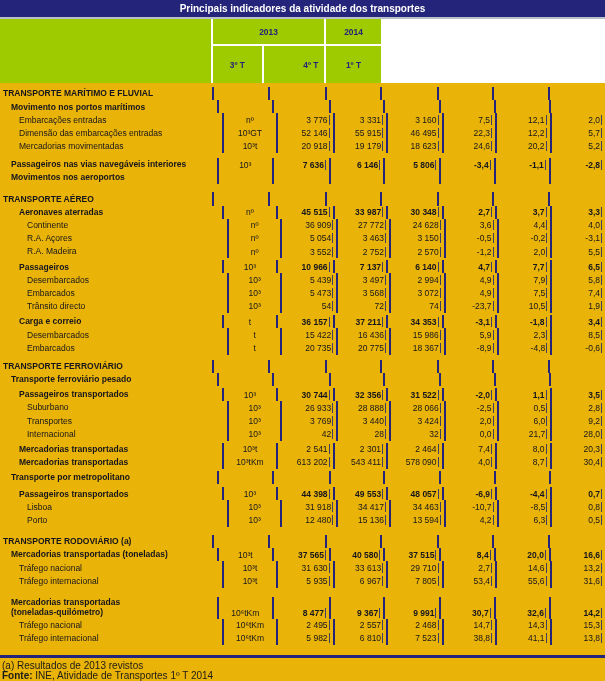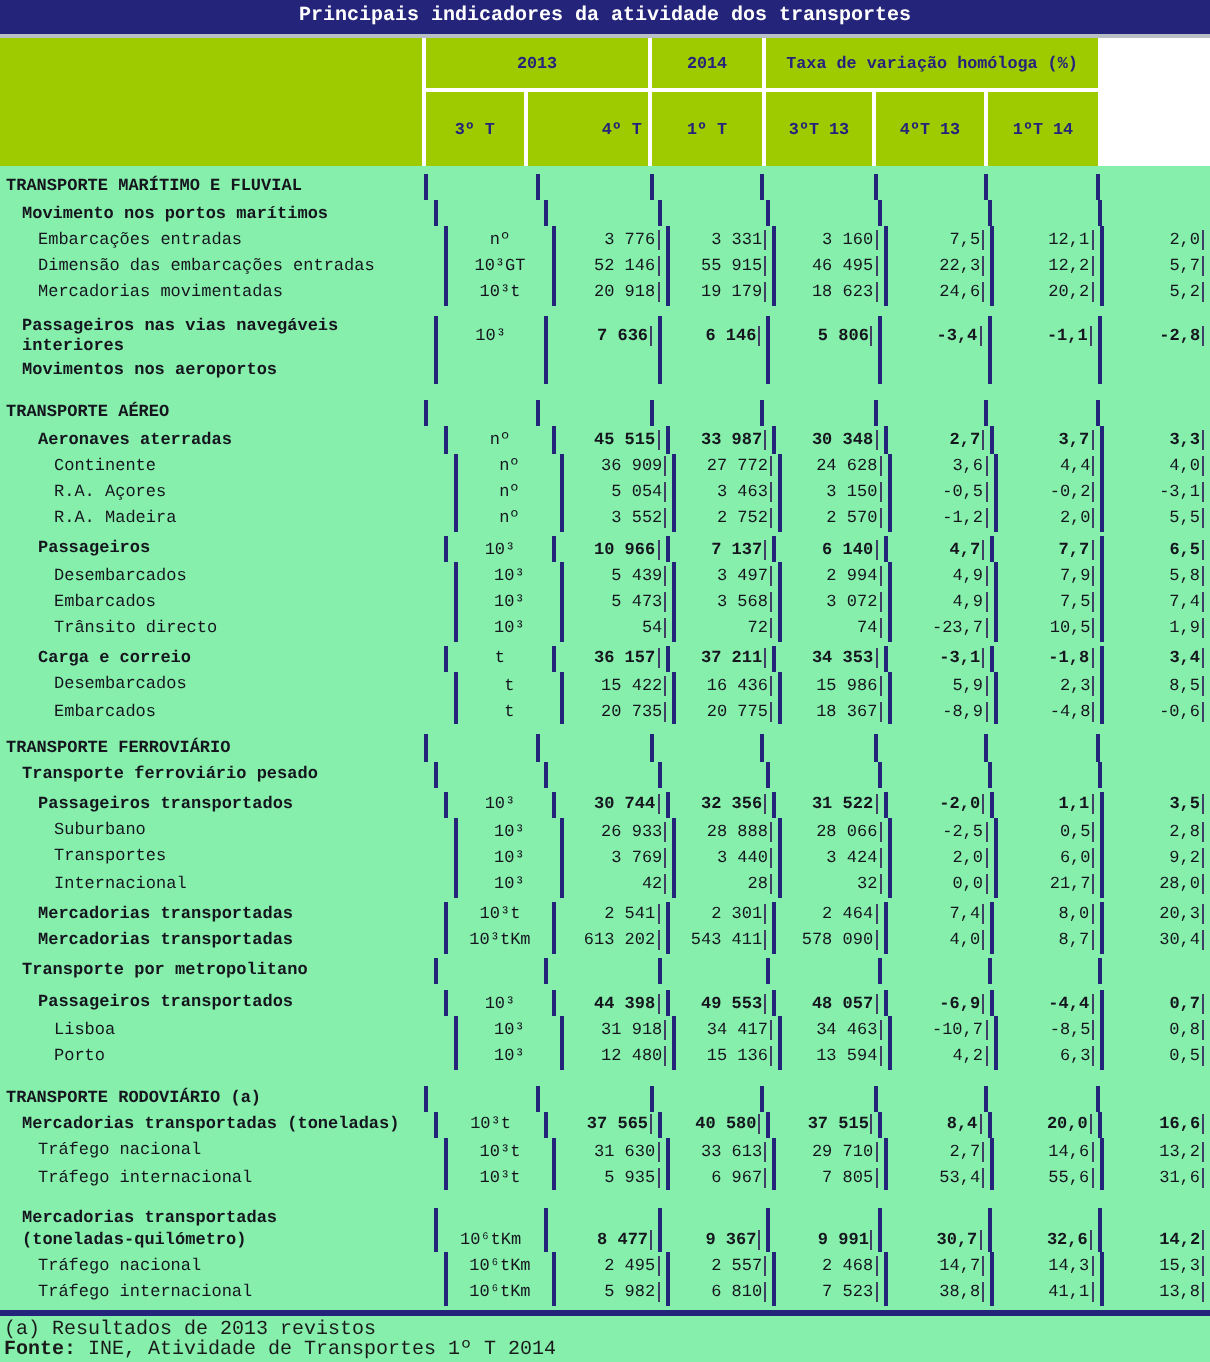--- a/index.html
+++ b/index.html
@@ -4,21 +4,21 @@
 <style>
   :root{
     --navy:#24247a;
     --green:#9ecb00;
     --thin:#3f3f66;
     --text:#15151e;
   }
   html,body{margin:0;padding:0;background:#fff;}
   .page{
     width:605px;height:681px;position:relative;overflow:hidden;
-    font-family:Liberation Mono, monospace;color:var(--text);background:#86efac;
+    font-family:Liberation Sans, sans-serif;color:var(--text);background:#eab308;
   }
   
   .titlebar{
     height:17px;line-height:17px;background:var(--navy);color:#fff;
     font-weight:bold;font-size:10px;text-align:center;
     border-bottom:2px solid #b9bfc6;
   }
   
   .ghead{display:flex;column-gap:2px;background:#fff;height:64px;}
   .gcell{
@@ -72,28 +72,20 @@
         <div class="gcell sc1">3º T</div>
         <div class="gcell sc2">4º T</div>
       </div>
     </div>
     <div class="ggroup g2014">
       <div class="gcell gtop">2014</div>
       <div class="grow">
         <div class="gcell sc3">1º T</div>
       </div>
     </div>
-    <div class="ggroup gtaxa">
-      <div class="gcell gtop">Taxa de variação homóloga (%)</div>
-      <div class="grow">
-        <div class="gcell sc4">3ºT 13</div>
-        <div class="gcell sc5">4ºT 13</div>
-        <div class="gcell sc6">1ºT 14</div>
-      </div>
-    </div>
   </div>
 
   <div class="tbody" id="tbody">
       <div class="row" style="margin-top: 2px;">
     <div class="cell c-label b" style="padding-left: 3px;">TRANSPORTE MARÍTIMO E FLUVIAL</div>
     <div class="cell c-unit"></div>
     <div class="cell val v1">
           <span class="num"></span>
         </div>
     <div class="cell val v2">

